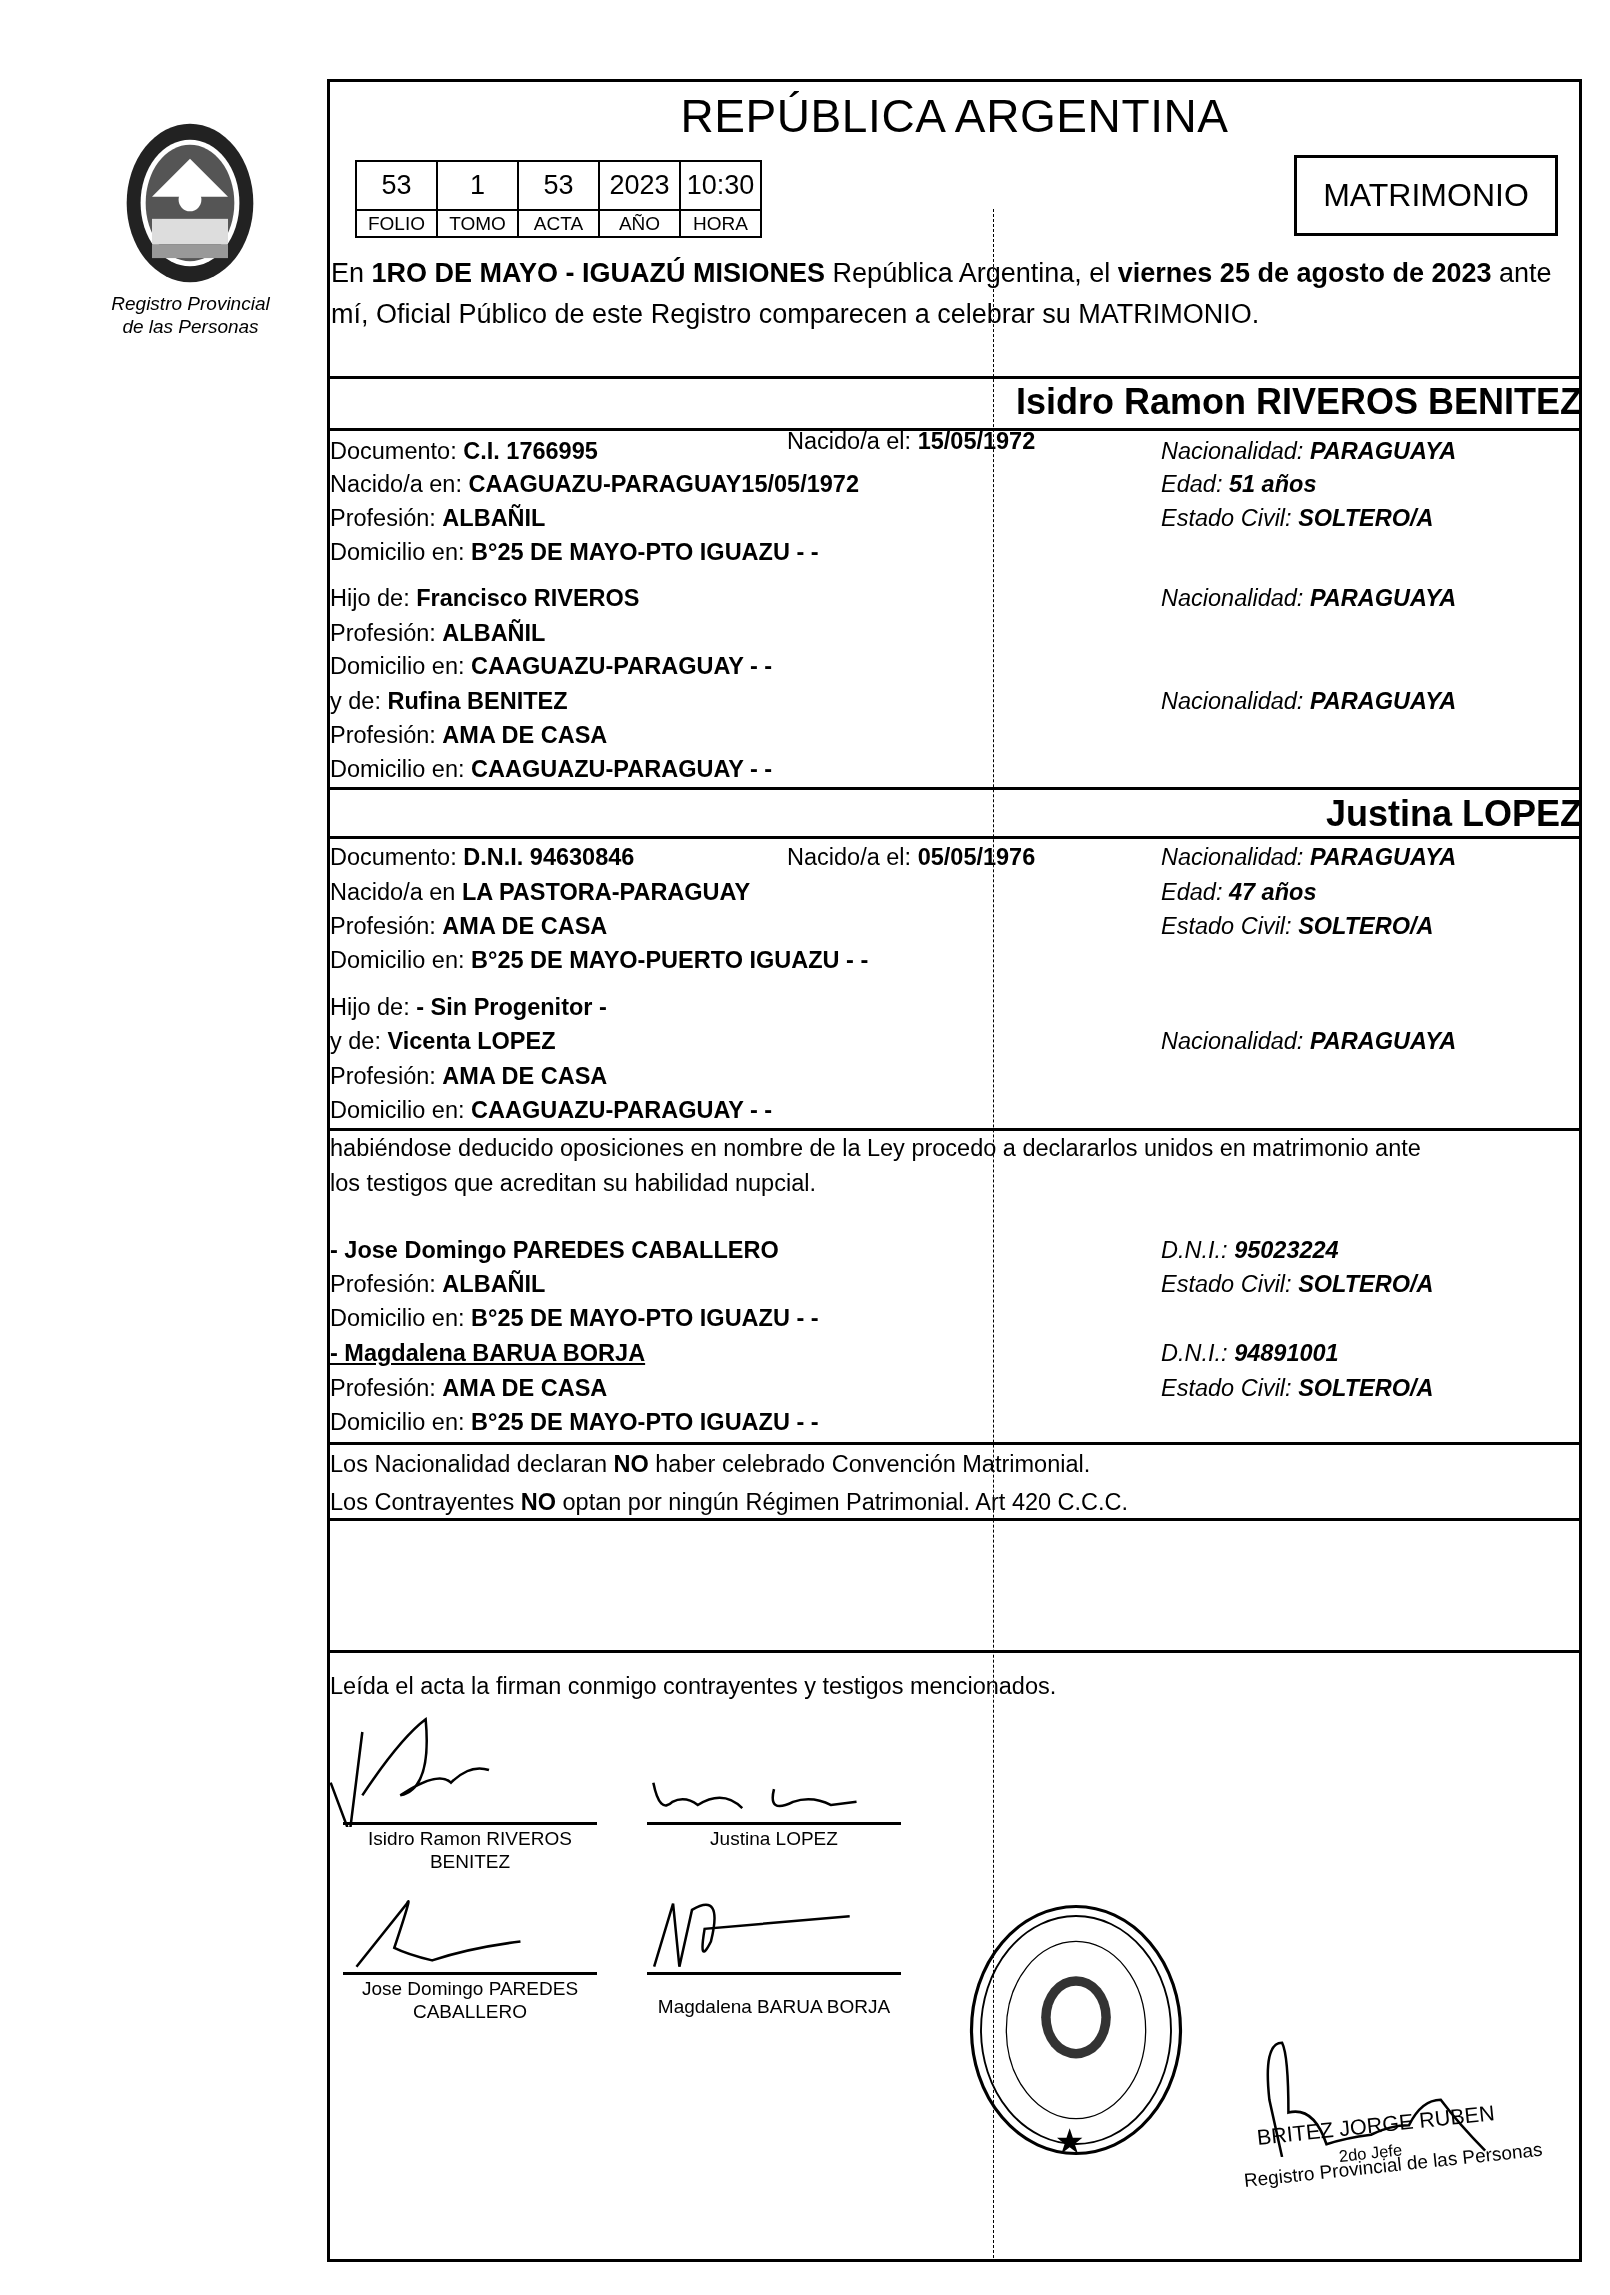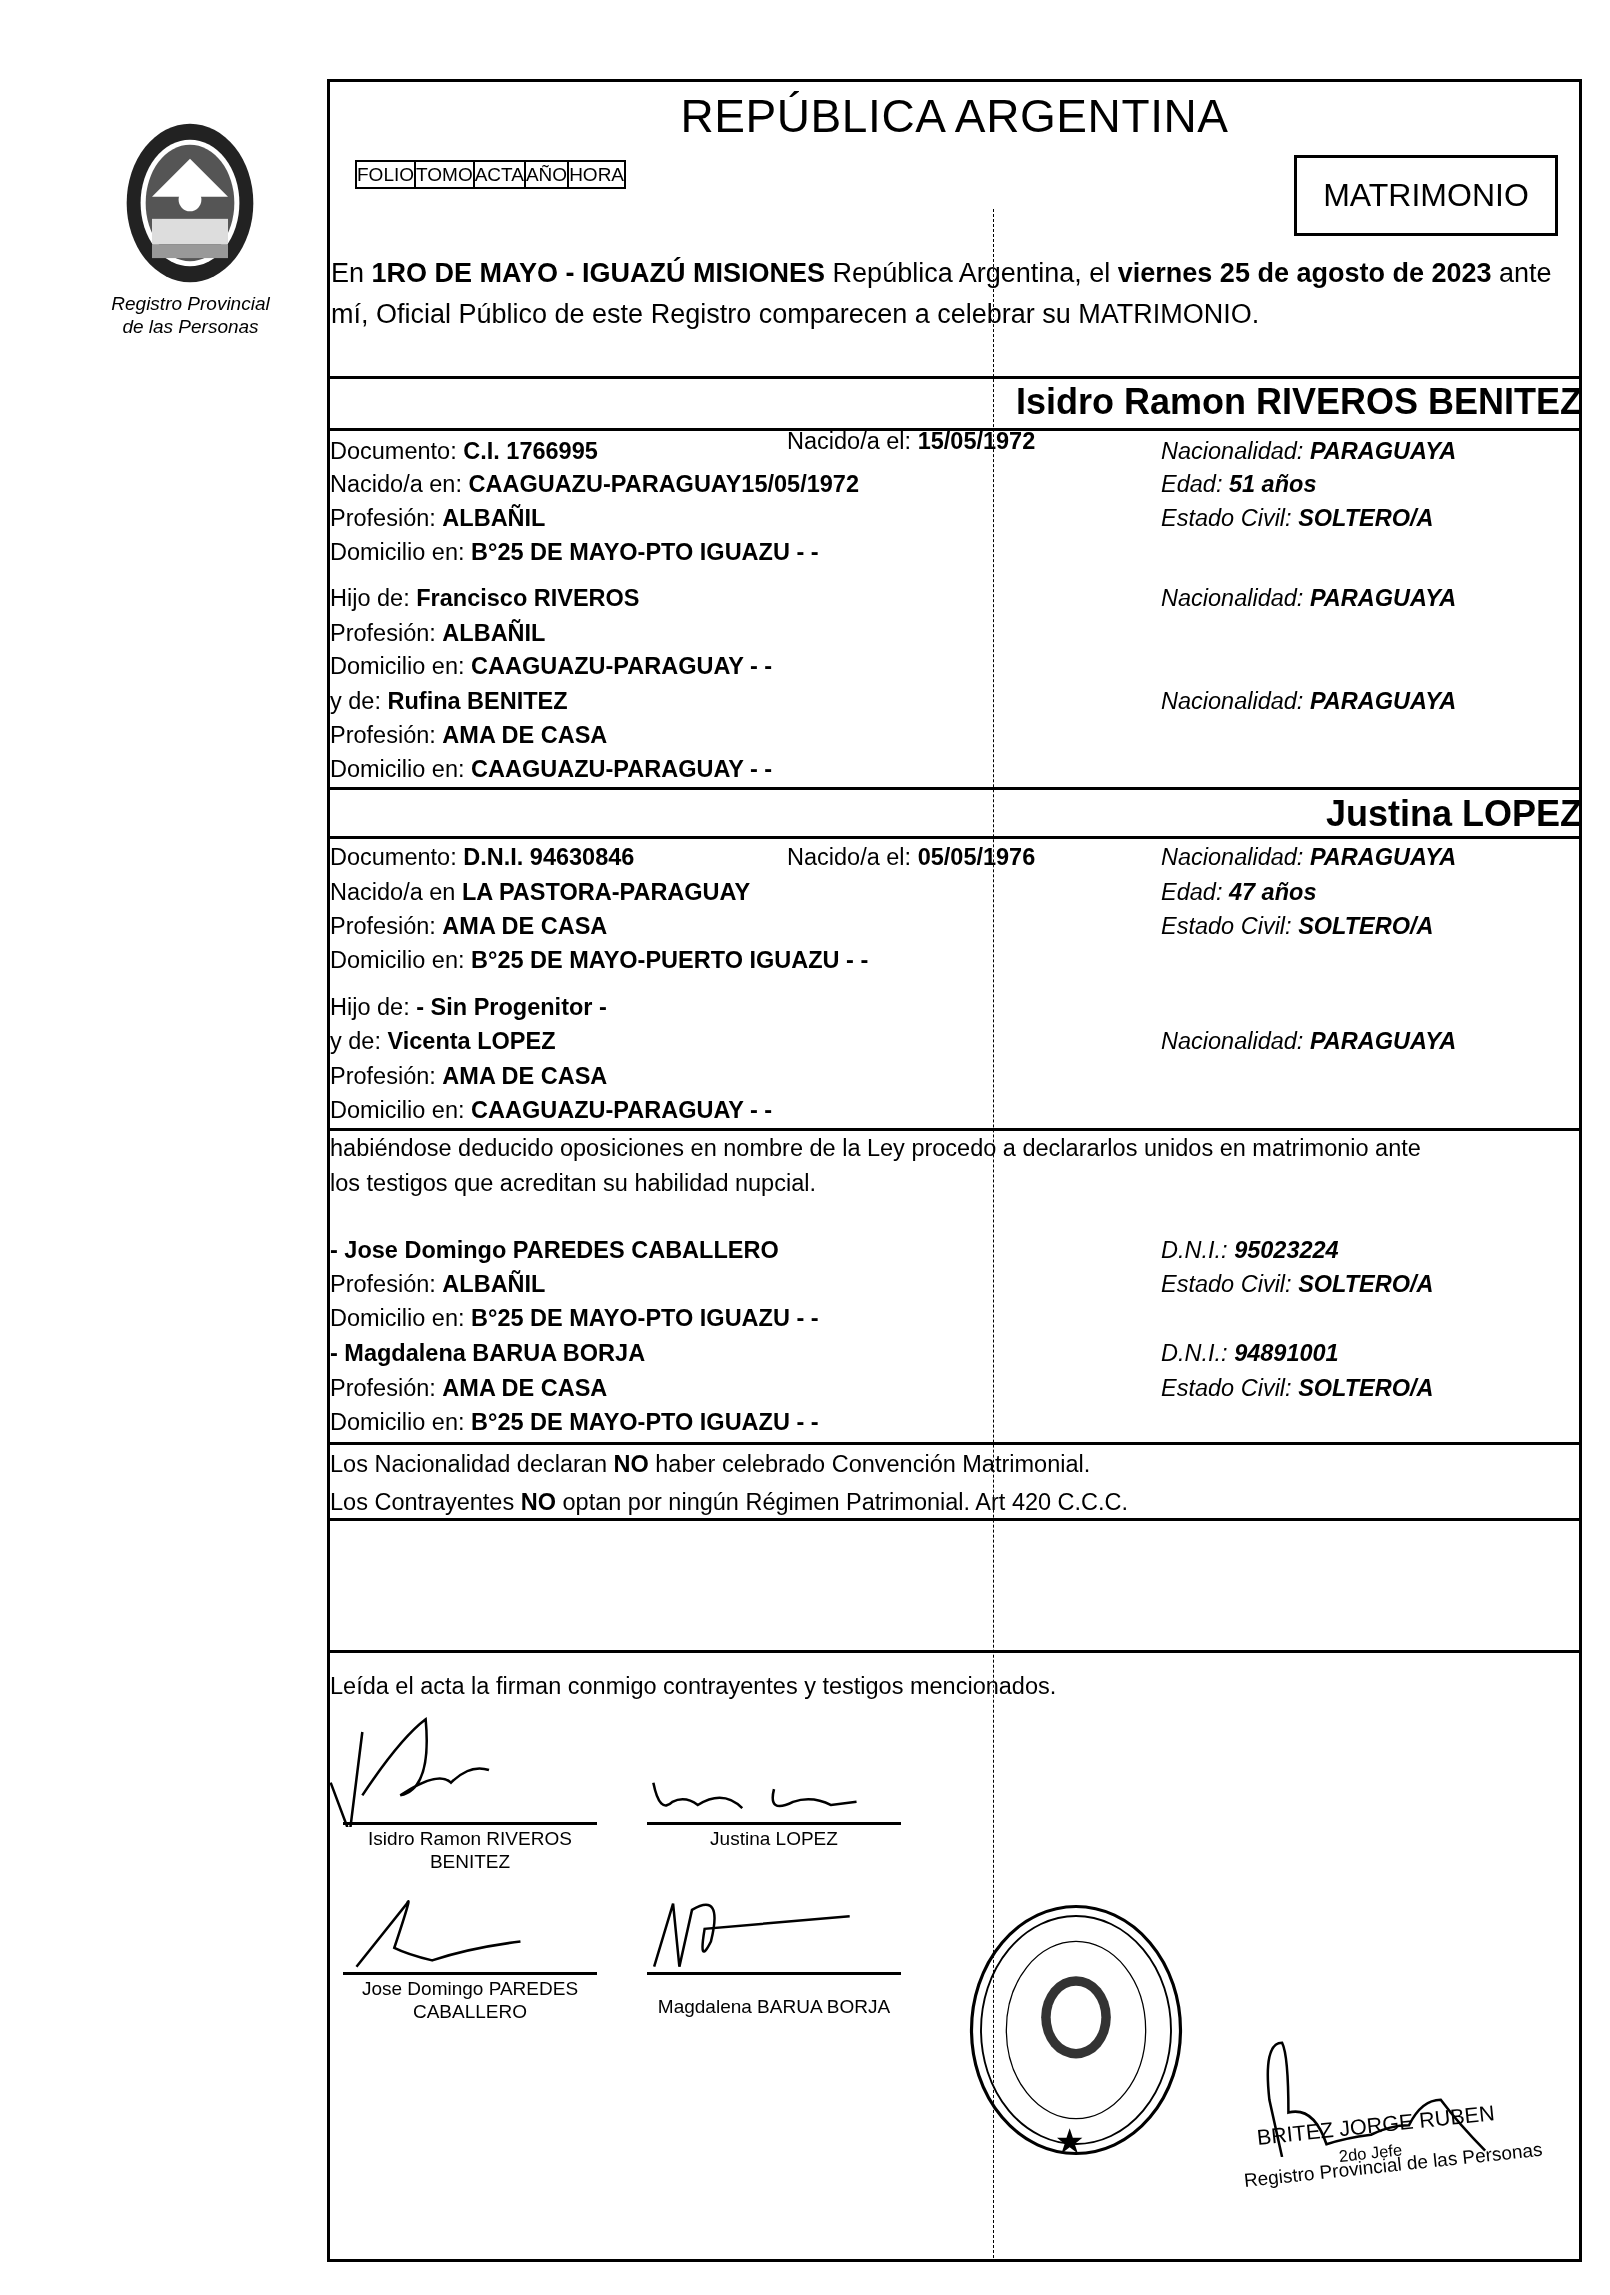--- a/index.html
+++ b/index.html
@@ -67,20 +67,27 @@
   <div>Registro Provincial</div>
   <div>de las Personas</div>
 </div>
 
 <div class="abs frame"></div>
 
 <div class="abs title">REPÚBLICA ARGENTINA</div>
 
 <table class="meta">
   <tbody>
+      <tr>
+    <td class="v">53</td>
+    <td class="v">1</td>
+    <td class="v">53</td>
+    <td class="v">2023</td>
+    <td class="v">10:30</td>
+  </tr>
   <tr>
     <td class="l">FOLIO</td>
     <td class="l">TOMO</td>
     <td class="l">ACTA</td>
     <td class="l">AÑO</td>
     <td class="l">HORA</td>
   </tr>
 </tbody>
   </table>
 
@@ -144,21 +151,21 @@
   <div>habiéndose deducido oposiciones en nombre de la Ley procedo a declararlos unidos en matrimonio ante</div>
   <div>los testigos que acreditan su habilidad nupcial.</div>
 </div>
 
 <div class="row c1" style="top:1234px;"><b>- Jose Domingo PAREDES CABALLERO</b></div>
 <div class="row c3" style="top:1234px;"><span>D.N.I.: </span><b>95023224</b></div>
 <div class="row c1" style="top:1268px;"><span>Profesión: </span><b>ALBAÑIL</b></div>
 <div class="row c3" style="top:1268px;"><span>Estado Civil: </span><b>SOLTERO/A</b></div>
 <div class="row c1" style="top:1302px;"><span>Domicilio en: </span><b>B°25 DE MAYO-PTO IGUAZU  - -</b></div>
 
-<div class="row c1" style="top:1337px;"><b>- Magdalena BARUA BORJA</b></div>
+<div class="row c1" style="top:1337px;text-decoration:underline;"><b>- Magdalena BARUA BORJA</b></div>
 <div class="row c3" style="top:1337px;"><span>D.N.I.: </span><b>94891001</b></div>
 <div class="row c1" style="top:1372px;"><span>Profesión: </span><b>AMA DE CASA</b></div>
 <div class="row c3" style="top:1372px;"><span>Estado Civil: </span><b>SOLTERO/A</b></div>
 <div class="row c1" style="top:1406px;"><span>Domicilio en: </span><b>B°25 DE MAYO-PTO IGUAZU - -</b></div>
 
 <div class="hr" style="top:1442px;"></div>
 <div class="row c1" style="top:1448px;"><span>Los Nacionalidad declaran </span><b>NO</b><span> haber celebrado Convención Matrimonial.</span></div>
 <div class="row c1" style="top:1486px;"><span>Los Contrayentes </span><b>NO</b><span> optan por ningún Régimen Patrimonial. Art 420 C.C.C.</span></div>
 <div class="hr" style="top:1518px;"></div>
 

